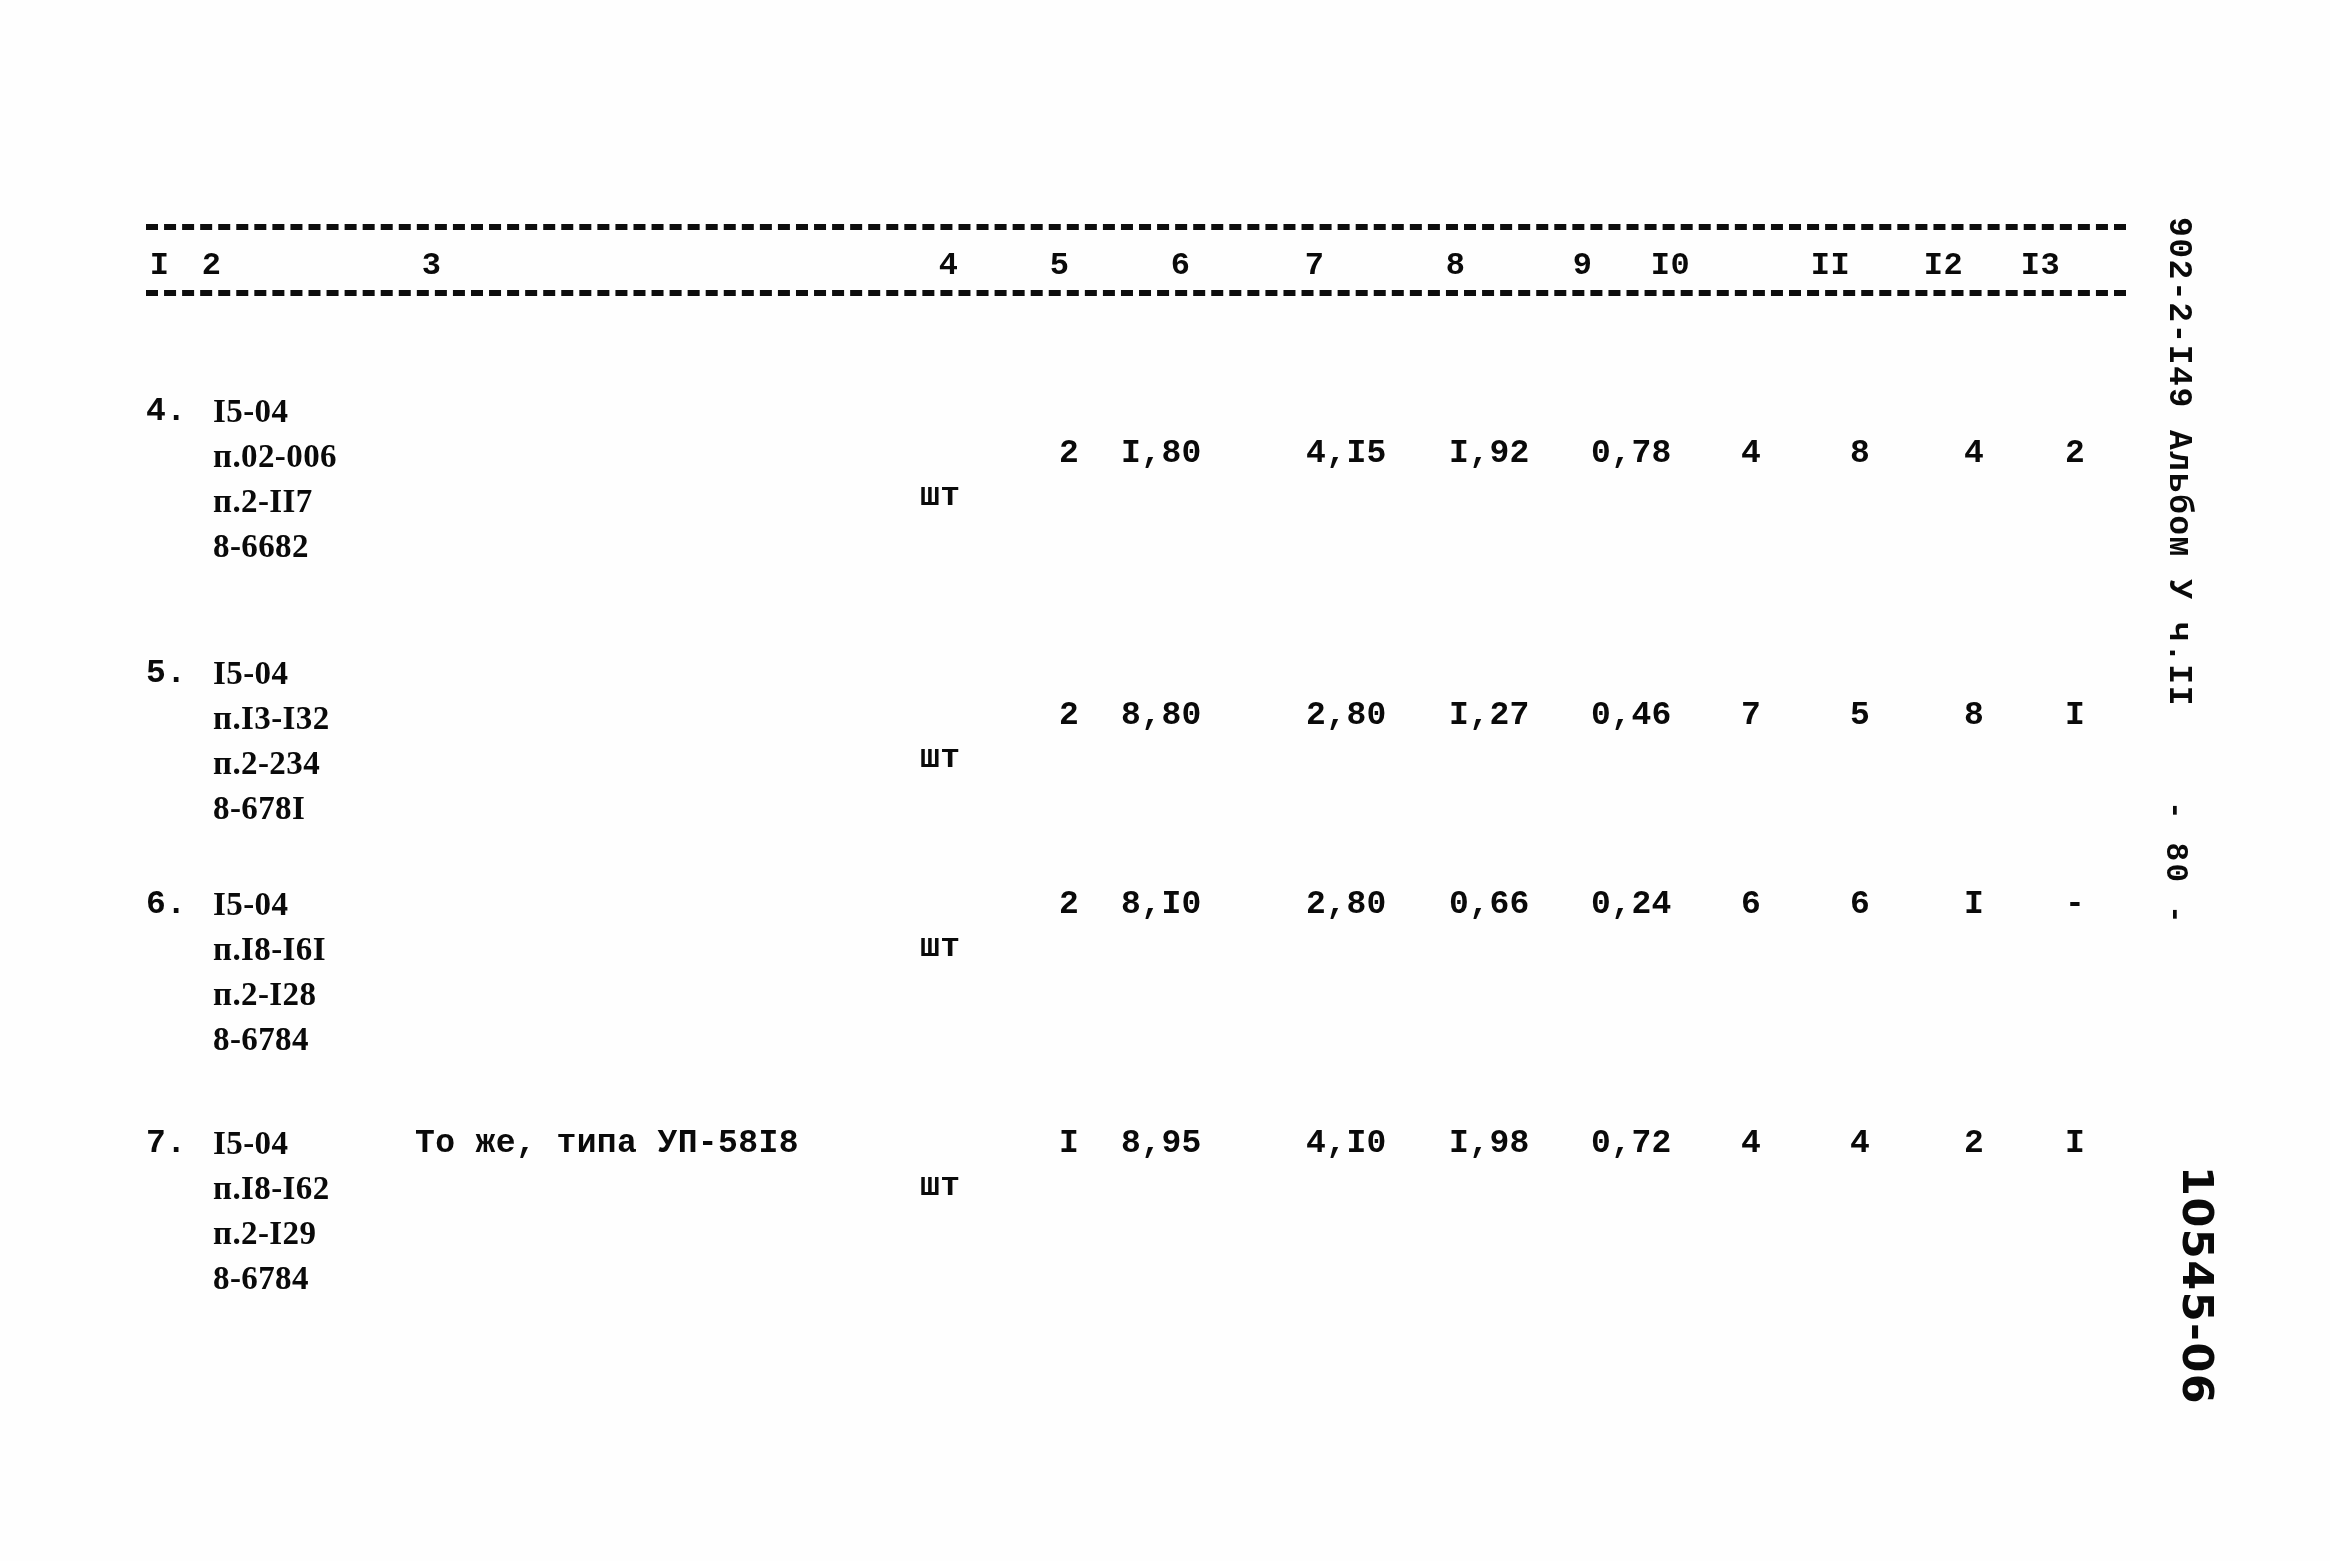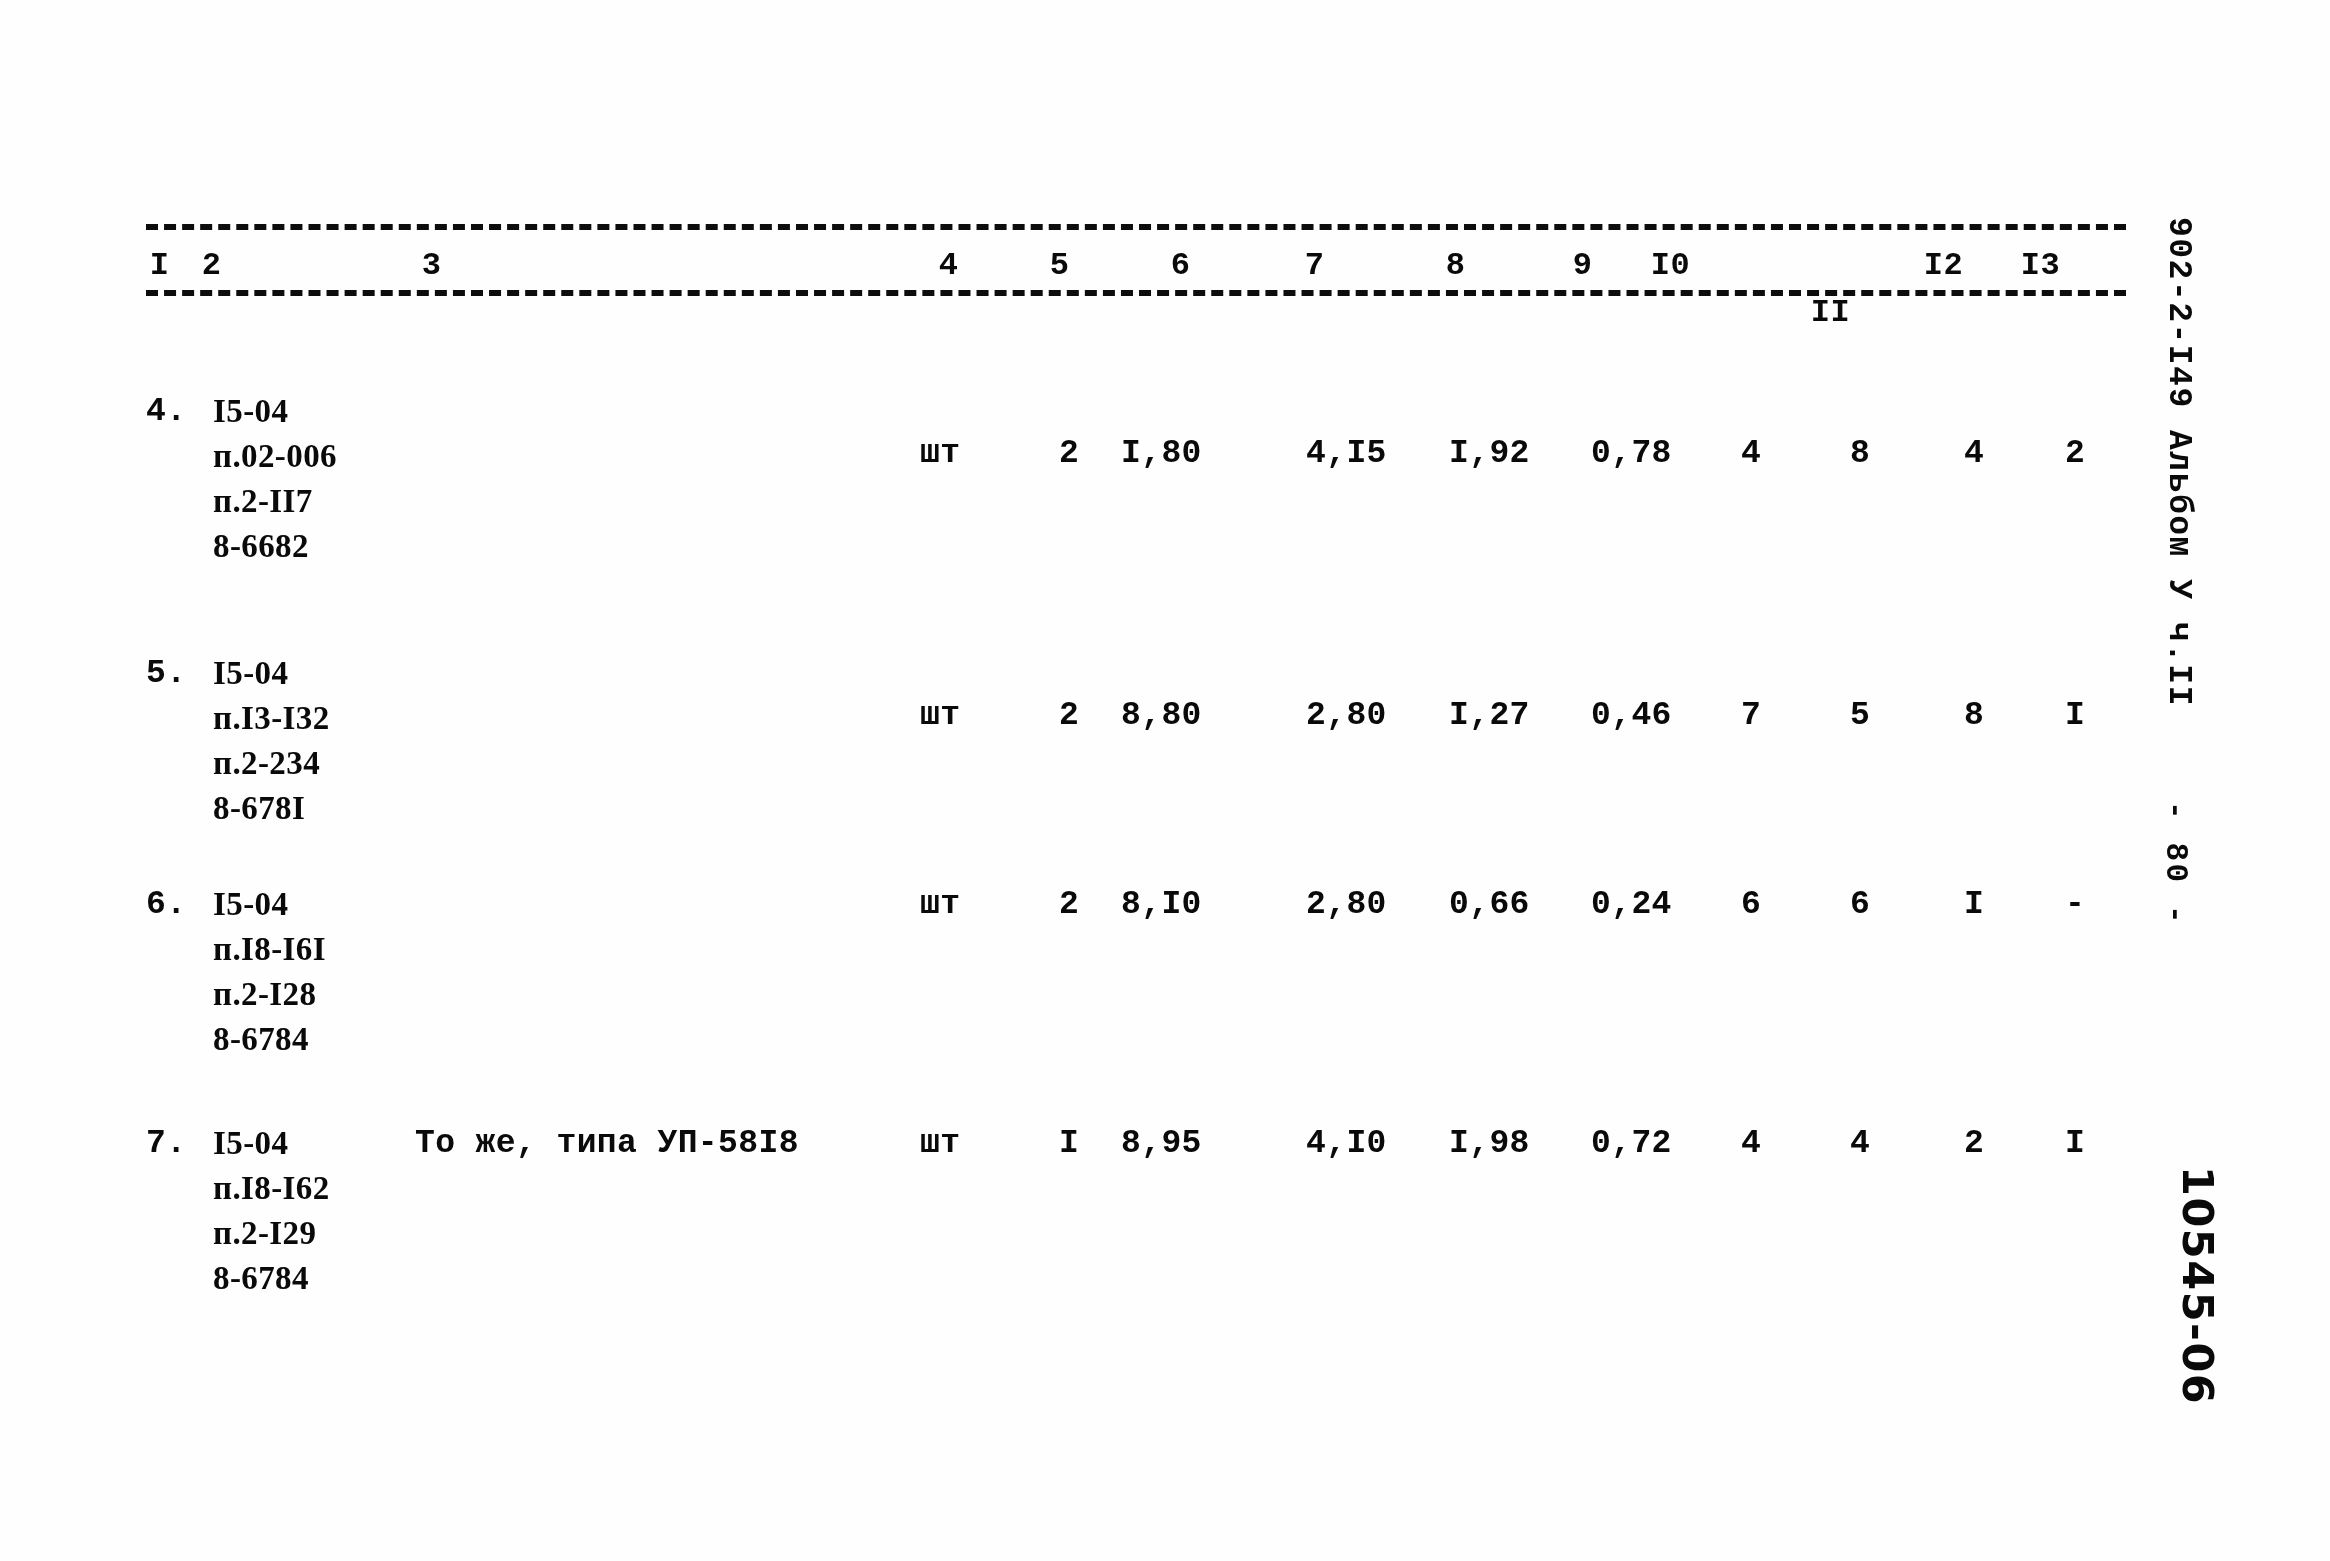--- a/index.html
+++ b/index.html
@@ -63,21 +63,21 @@
     font-weight: bold;
     line-height: 45px;
     letter-spacing: 0.4px;
     white-space: pre;
   }
 
   .c-idx   { left: 146px;  width: 67px; }
   .c-code  { left: 213px;  width: 269px; font-family: Liberation Serif, serif; }
   .c-name  { left: 415px;  width: 463px; }
 
-  .c-unit  { left: 920px; width: 82px; text-align: left; }
+  .c-unit  { left: 920px; width: 82px; text-align: left; margin-top: 43px; }
   .c-qty   { left: 1043px; width: 52px;  text-align: center; }
   .c-v6    { left: 1121px; width: 142px; text-align: left; }
   .c-v7    { left: 1306px; width: 142px; text-align: left; }
   .c-v8    { left: 1449px; width: 142px; text-align: left; }
   .c-v9    { left: 1591px; width: 149px; text-align: left; }
   .c-v10   { left: 1741px; width: 52px;  text-align: left; }
   .c-v11   { left: 1834px; width: 52px;  text-align: center; }
   .c-v12   { left: 1948px; width: 52px;  text-align: center; }
   .c-v13   { left: 2049px; width: 52px;  text-align: center; }
 
@@ -124,21 +124,21 @@
   <div class="hdr-num" style="left:146px;">I</div>
   <div class="hdr-num" style="left:198px;">2</div>
   <div class="hdr-num" style="left:418px;">3</div>
   <div class="hdr-num" style="left:935px;">4</div>
   <div class="hdr-num" style="left:1046px;">5</div>
   <div class="hdr-num" style="left:1167px;">6</div>
   <div class="hdr-num" style="left:1301px;">7</div>
   <div class="hdr-num" style="left:1442px;">8</div>
   <div class="hdr-num" style="left:1569px;">9</div>
   <div class="hdr-num" style="left:1647px;">I0</div>
-  <div class="hdr-num" style="left:1807px;margin-top:47px;">II</div>
+  <div class="hdr-num" style="left:1807px;">II</div>
   <div class="hdr-num" style="left:1920px;">I2</div>
   <div class="hdr-num" style="left:2017px;">I3</div>
 
   <div class="row row-4">
     <div class="cell c-idx  cell-top">4.</div>
     <div class="cell c-code cell-top">I5-04
 п.02-006
 п.2-II7
 8-6682</div>
     <div class="cell c-unit num-line">шт</div>

